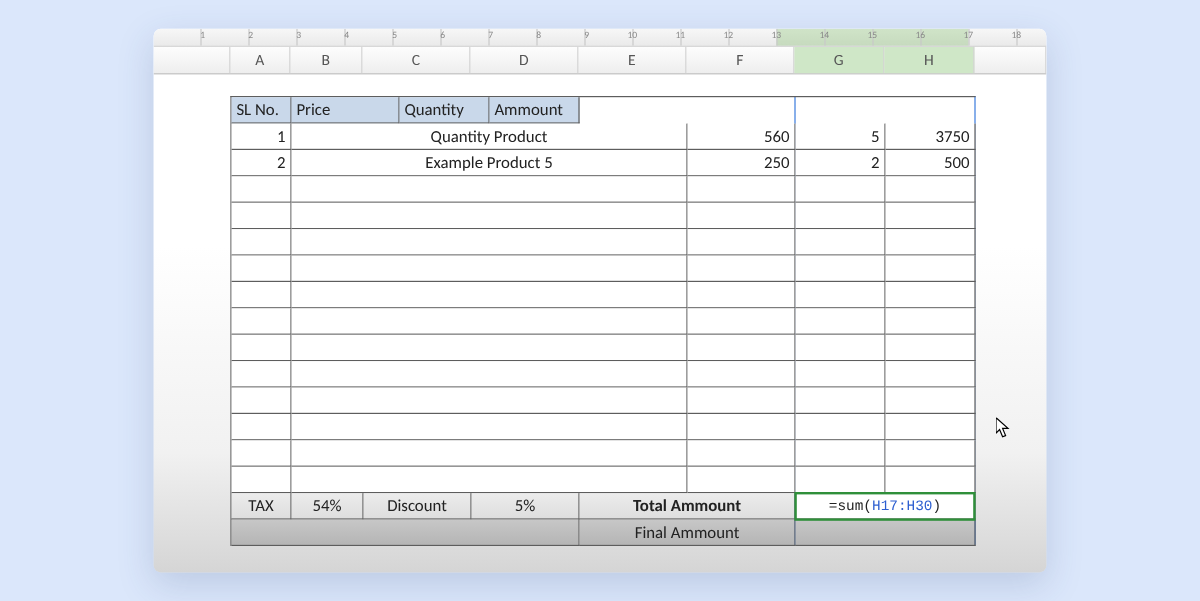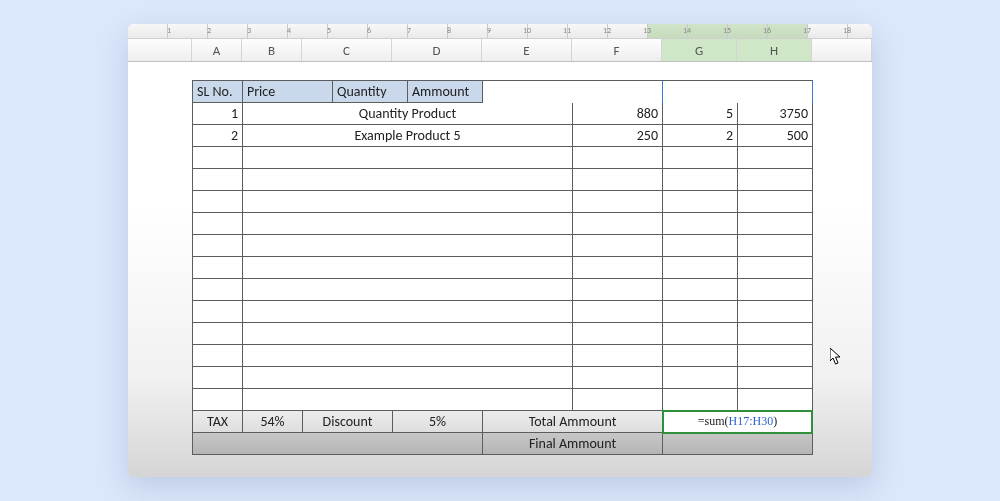--- a/index.html
+++ b/index.html
@@ -61,21 +61,21 @@
 
   
   .cursor{
     position:absolute;width:12px;height:18px;pointer-events:none;
   }
   .cursor svg{display:block}
 
   
   .foot .cell{background:linear-gradient(#ececec,#dedede)}
   .foot2 .cell{background:linear-gradient(#c7c7c7,#b5b5b5)}
-  .formula{font-size:12px;font-family:Liberation Serif, serif;white-space:nowrap}
+  .formula{font-size:12px;font-family:Liberation Mono, monospace;white-space:nowrap}
   .formula .ref{color:#2d5fd0}
 </style>
 </head>
 <body>
 
 <div class="sheet">
 
   <div class="ruler">
     <div class="rzone" style="left:519px;width:160px"></div>
 
@@ -123,21 +123,21 @@
       <div class="row">
         <div class="cell hdr cA">SL No.</div>
         <div class="cell hdr cF">Price</div>
         <div class="cell hdr cG">Quantity</div>
         <div class="cell hdr cH">Ammount</div>
       </div>
 
       <div class="row">
         <div class="cell cA">1</div>
         <div class="cell merged-center" style="width:330px">Quantity Product</div>
-        <div class="cell cF">880</div>
+        <div class="cell cF">560</div>
         <div class="cell cG">5</div>
         <div class="cell cH">3750</div>
       </div>
 
       <div class="row">
         <div class="cell cA">2</div>
         <div class="cell merged-center" style="width:330px">Example Product 5</div>
         <div class="cell cF">250</div>
         <div class="cell cG">2</div>
         <div class="cell cH">500</div>
@@ -226,21 +226,21 @@
           <div class="cell cF"></div>
           <div class="cell cG"></div>
           <div class="cell cH"></div>
         </div>
 
       <div class="row foot">
         <div class="cell cA" style="justify-content:center">TAX</div>
         <div class="cell cB" style="justify-content:center">54%</div>
         <div class="cell cC" style="justify-content:center">Discount</div>
         <div class="cell cD" style="justify-content:center">5%</div>
-        <div class="cell merged-center bold" style="width:180px;font-weight:400">Total Ammount</div>
+        <div class="cell merged-center bold" style="width:180px;font-weight:700">Total Ammount</div>
         <div class="cell" style="width:150px;background:#fff;justify-content:center">
           <span class="formula"><span> =sum(</span><span class="ref">H17:H30</span><span>)</span></span>
         </div>
       </div>
 
       <div class="row foot2">
         <div class="cell" style="width:290px"></div>
         <div class="cell merged-center bold" style="width:180px">Final Ammount</div>
         <div class="cell" style="width:150px"></div>
       </div>

